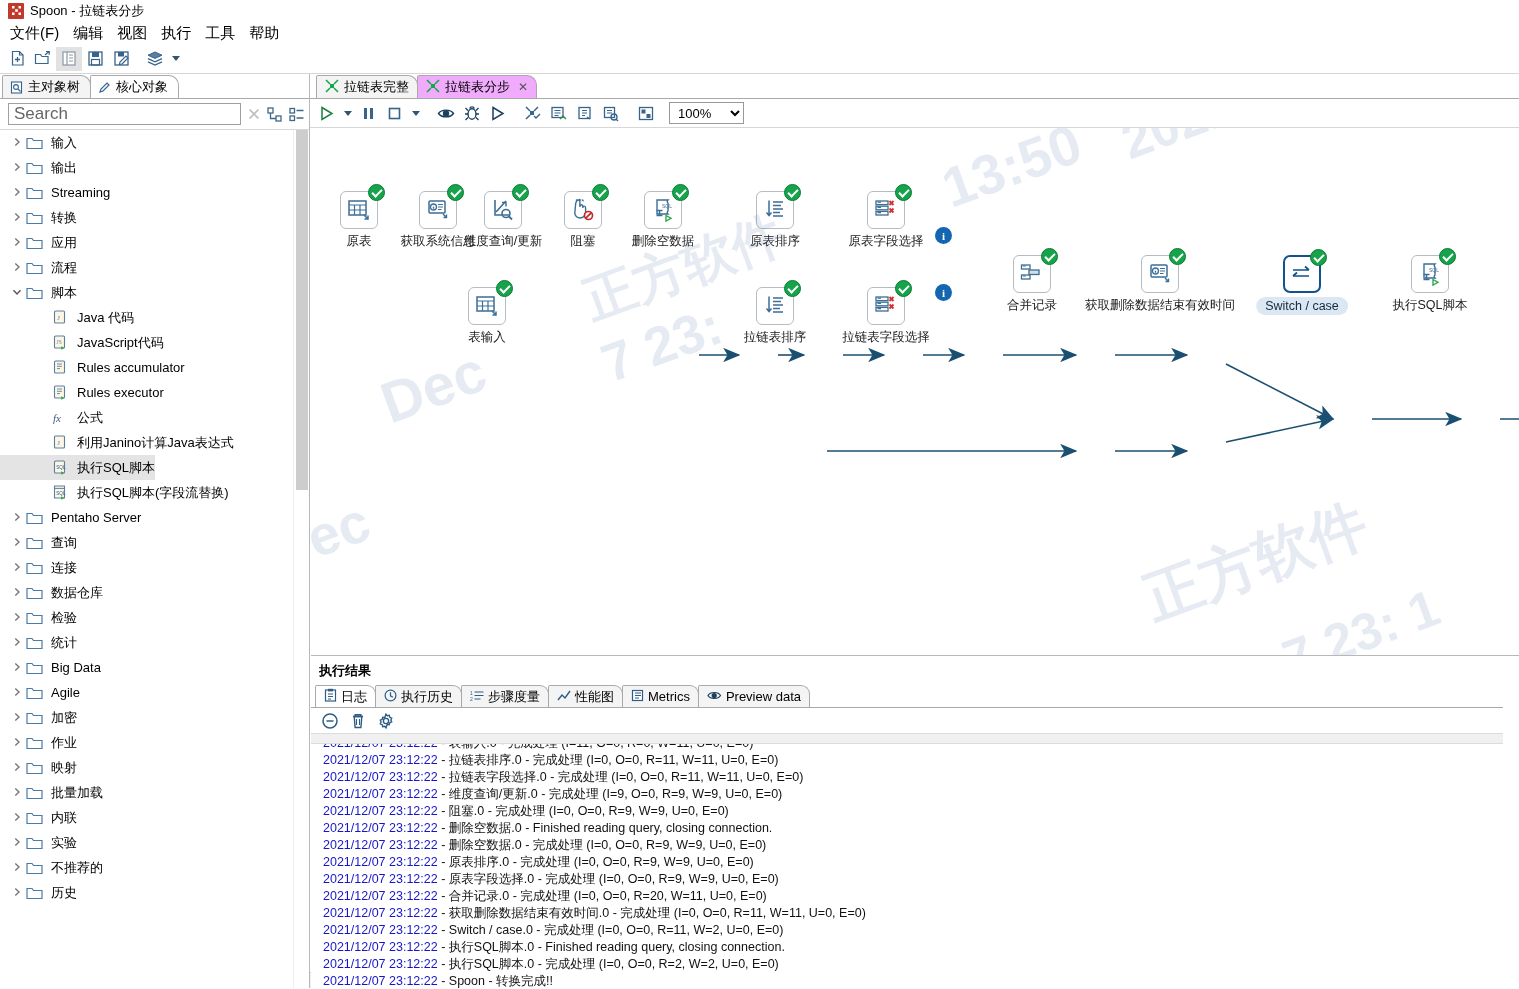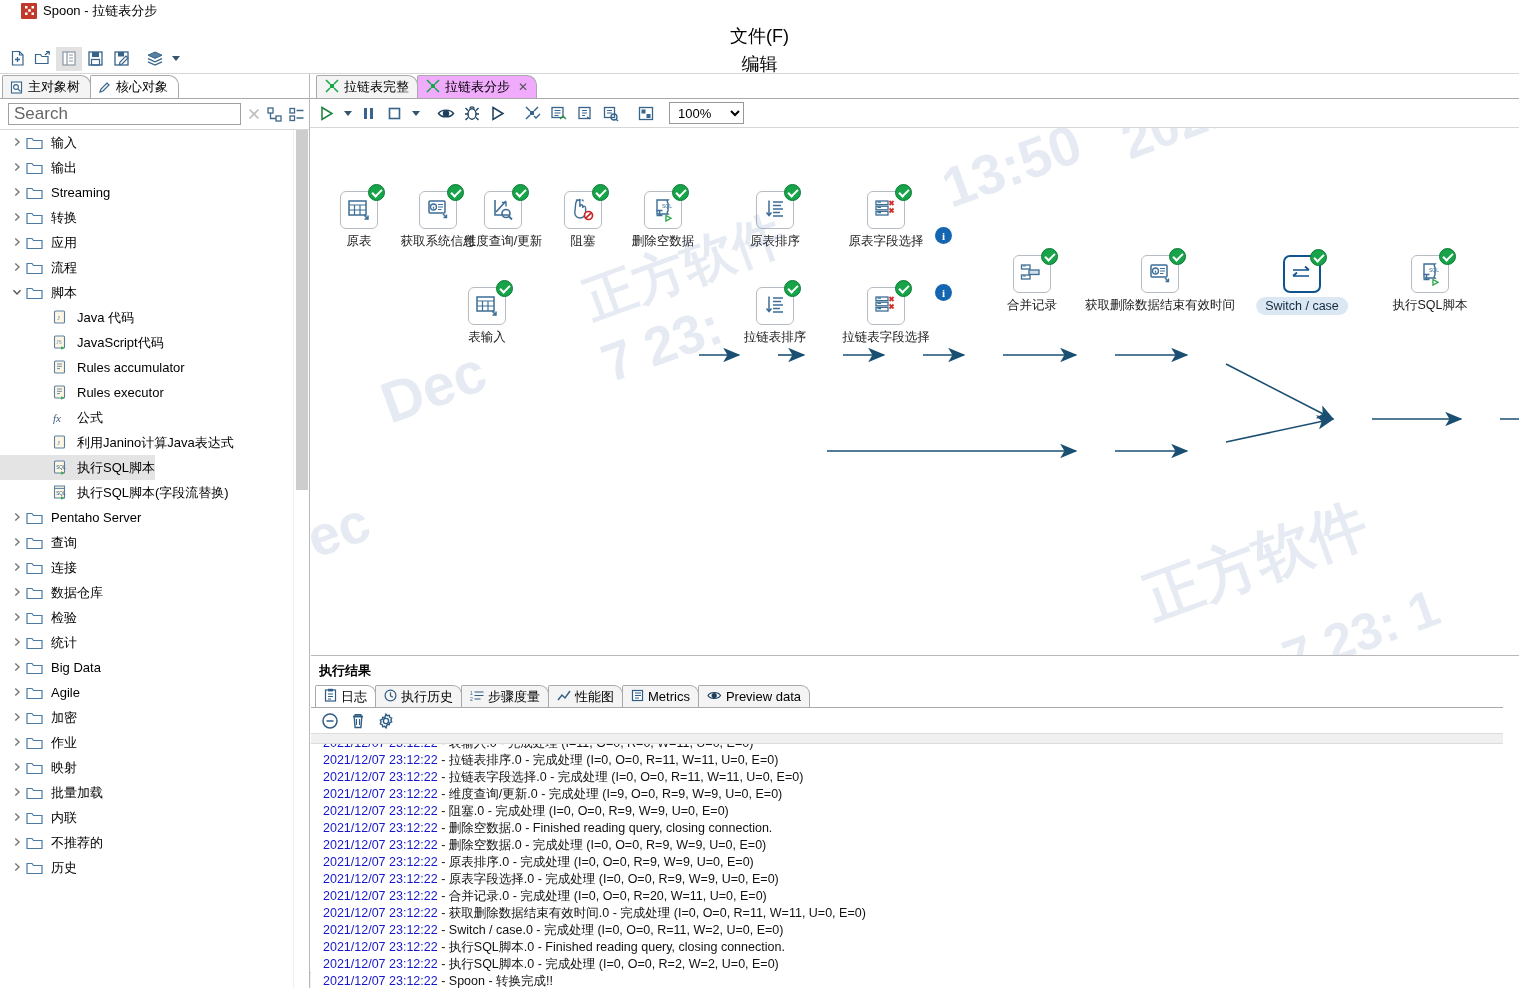--- a/index.html
+++ b/index.html
@@ -10,35 +10,35 @@
     font-size:13px;
     color:#000;
     background:#fff;
     overflow:hidden;
     position:relative;
   }
 
   
   #titlebar {
     height:22px; background:#fff; display:flex; align-items:center;
-    padding-left:21px; border-bottom:1px solid #fff;text-align:right;
+    padding-left:8px; border-bottom:1px solid #fff;text-align:right;
   }
   #titlebar .app-icon {
     width:16px; height:16px; background:#c0392b; margin-right:6px;
     display:flex; align-items:center; justify-content:center;
     color:#fff; font-size:9px; line-height:1; border-radius:1px;
     position:relative;
   }
   #titlebar .app-icon svg { display:block; }
   #titlebar .title-text { font-size:13px; color:#000; }
 
   
   #menubar {
     height:22px; display:flex; align-items:center; padding-left:6px;
-    background:#fff; font-size:18px;flex-direction:column;
+    background:#fff; font-size:15px;
   }
   #menubar .menu-item { padding:2px 10px 2px 4px; cursor:default; white-space:nowrap;}
 
   
   #maintoolbar {
     height:30px; display:flex; align-items:center; padding-left:4px;
     background:#fff; border-bottom:1px solid #d6d6d6;
   }
   #maintoolbar .tbtn {
     width:26px; height:24px; display:flex; align-items:center; justify-content:center;
@@ -653,20 +653,31 @@
           </div>
           <div class="tree-row">
             <span class="arrow"><svg width="10" height="10" viewBox="0 0 10 10">
                 <path d="M3.3 1.5L7 5 3.3 8.5" fill="none" stroke="#777" stroke-width="1.4"></path>
               </svg></span>
             <span class="ficon">
               <svg width="17" height="14" viewBox="0 0 17 14">
                 <path d="M1 12.5V2.5h5l1.5 2h8.5v8z" fill="#fff" stroke="#4a7ba7" stroke-width="1.2"></path>
               </svg>
             </span>
+            <span class="lbl">实验</span>
+          </div>
+          <div class="tree-row">
+            <span class="arrow"><svg width="10" height="10" viewBox="0 0 10 10">
+                <path d="M3.3 1.5L7 5 3.3 8.5" fill="none" stroke="#777" stroke-width="1.4"></path>
+              </svg></span>
+            <span class="ficon">
+              <svg width="17" height="14" viewBox="0 0 17 14">
+                <path d="M1 12.5V2.5h5l1.5 2h8.5v8z" fill="#fff" stroke="#4a7ba7" stroke-width="1.2"></path>
+              </svg>
+            </span>
             <span class="lbl">不推荐的</span>
           </div>
           <div class="tree-row">
             <span class="arrow"><svg width="10" height="10" viewBox="0 0 10 10">
                 <path d="M3.3 1.5L7 5 3.3 8.5" fill="none" stroke="#777" stroke-width="1.4"></path>
               </svg></span>
             <span class="ficon">
               <svg width="17" height="14" viewBox="0 0 17 14">
                 <path d="M1 12.5V2.5h5l1.5 2h8.5v8z" fill="#fff" stroke="#4a7ba7" stroke-width="1.2"></path>
               </svg>

